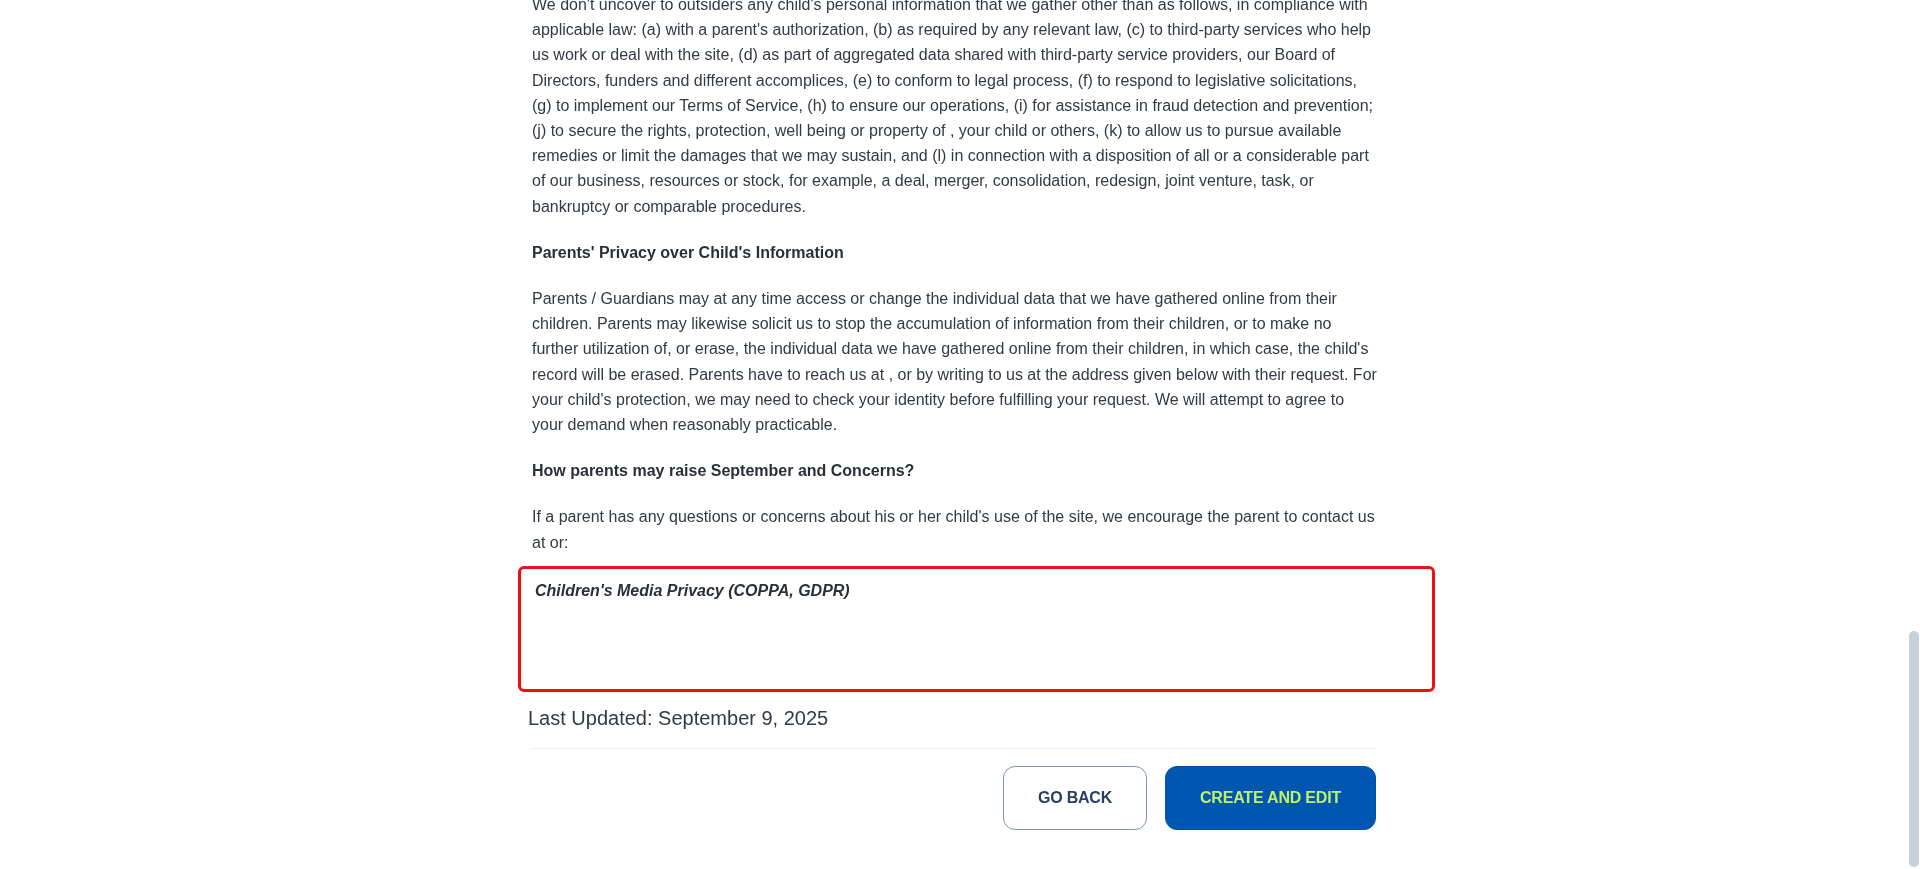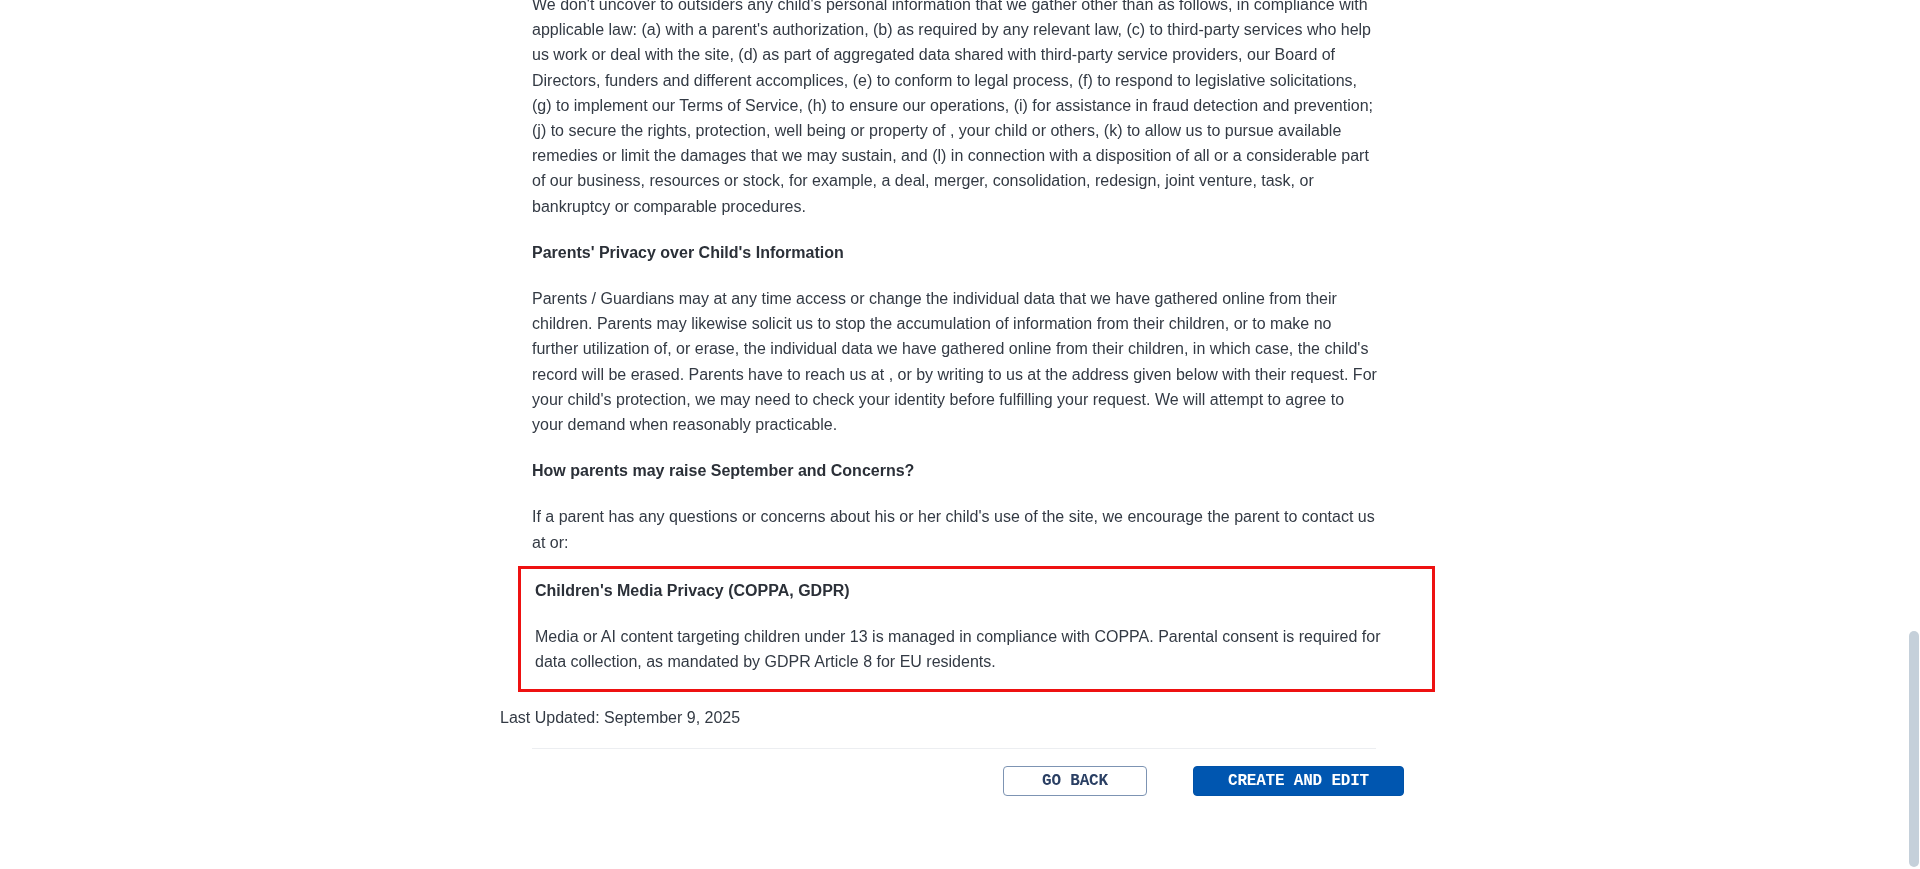--- a/index.html
+++ b/index.html
@@ -9,51 +9,50 @@
   }
   .content {
     position:absolute; left:532px; top:-8px; width:846px;
     font-size:16px; line-height:25.2px;
   }
   .content p { margin:0; }
   .para { margin-bottom:21px !important; }
   .heading { font-weight:bold; color:#2b3038; margin-bottom:21px !important; }
   .highlight {
     position:absolute; left:518px; top:566px; width:911px; height:120px;
-    border:3px solid #ee1111; border-radius:0;
+    border:3px solid #ee1111; border-radius:6px;font-style:italic;
   }
   .hl-inner { position:absolute; left:14px; top:9px; width:846px; font-size:16px; line-height:25.2px; }
   .hl-inner p { margin:0; }
-  .updated { position:absolute; left:500px; top:707px; font-size:16px; line-height:22px; color:#333a44; }
+  .updated { position:absolute; left:528px; top:707px; font-size:20px; line-height:22px; color:#333a44; }
   .divider { position:absolute; left:532px; top:748px; width:844px; height:1px; background:#eceef1; }
   .btn {
-    position:absolute; top:766px; height:30px; box-sizing:border-box; border-radius:4px;
-    font-family:Liberation Mono, monospace; font-weight:bold; font-size:16px;
+    position:absolute; top:766px; height:64px; box-sizing:border-box; border-radius:12px;
+    font-family:Liberation Sans, sans-serif; font-weight:bold; font-size:16px;
     display:flex; align-items:center; justify-content:center; cursor:pointer; letter-spacing:-0.2px;
   }
   .btn-back { left:1003px; width:144px; background:#ffffff; border:1px solid #7d94b3; color:#2a3f63; }
-  .btn-create { left:1165px; width:211px; background:#0056b0; border:1px solid #0052a8; color:#ffffff;margin-left:28px; }
+  .btn-create { left:1165px; width:211px; background:#0056b0; border:1px solid #0052a8; color:#bef264; }
   .scroll-track { position:absolute; right:0; top:0; width:16px; height:869px; background:#ffffff; }
   .scroll-thumb { position:absolute; right:1px; top:631px; width:10px; height:236px; border-radius:5px; background:#c5d0da; }
 </style>
 </head>
 <body>
 
 <div class="content">
   <p class="para">We don't uncover to outsiders any child's personal information that we gather other than as follows, in compliance with applicable law: (a) with a parent's authorization, (b) as required by any relevant law, (c) to third-party services who help us work or deal with the site, (d) as part of aggregated data shared with third-party service providers, our Board of Directors, funders and different accomplices, (e) to conform to legal process, (f) to respond to legislative solicitations, (g) to implement our Terms of Service, (h) to ensure our operations, (i) for assistance in fraud detection and prevention; (j) to secure the rights, protection, well being or property of , your child or others, (k) to allow us to pursue available remedies or limit the damages that we may sustain, and (l) in connection with a disposition of all or a considerable part of our business, resources or stock, for example, a deal, merger, consolidation, redesign, joint venture, task, or bankruptcy or comparable procedures.</p>
   <p class="heading">Parents' Privacy over Child's Information</p>
   <p class="para">Parents / Guardians may at any time access or change the individual data that we have gathered online from their children. Parents may likewise solicit us to stop the accumulation of information from their children, or to make no further utilization of, or erase, the individual data we have gathered online from their children, in which case, the child's record will be erased. Parents have to reach us at , or by writing to us at the address given below with their request. For your child's protection, we may need to check your identity before fulfilling your request. We will attempt to agree to your demand when reasonably practicable.</p>
   <p class="heading">How parents may raise September and Concerns?</p>
   <p class="para">If a parent has any questions or concerns about his or her child's use of the site, we encourage the parent to contact us at or:</p>
 </div>
 
 <div class="highlight">
   <div class="hl-inner">
     <p class="heading">Children's Media Privacy (COPPA, GDPR)</p>
-    <p>Media or AI content targeting children under 13 is managed in compliance with COPPA. Parental consent is required for data collection, as mandated by GDPR Article 8 for EU residents.</p>
   </div>
 </div>
 
 <div class="updated">Last Updated: September 9, 2025</div>
 <div class="divider"></div>
 
 <button class="btn btn-back">GO BACK</button>
 <button class="btn btn-create">CREATE AND EDIT</button>
 
 <div class="scroll-track">

